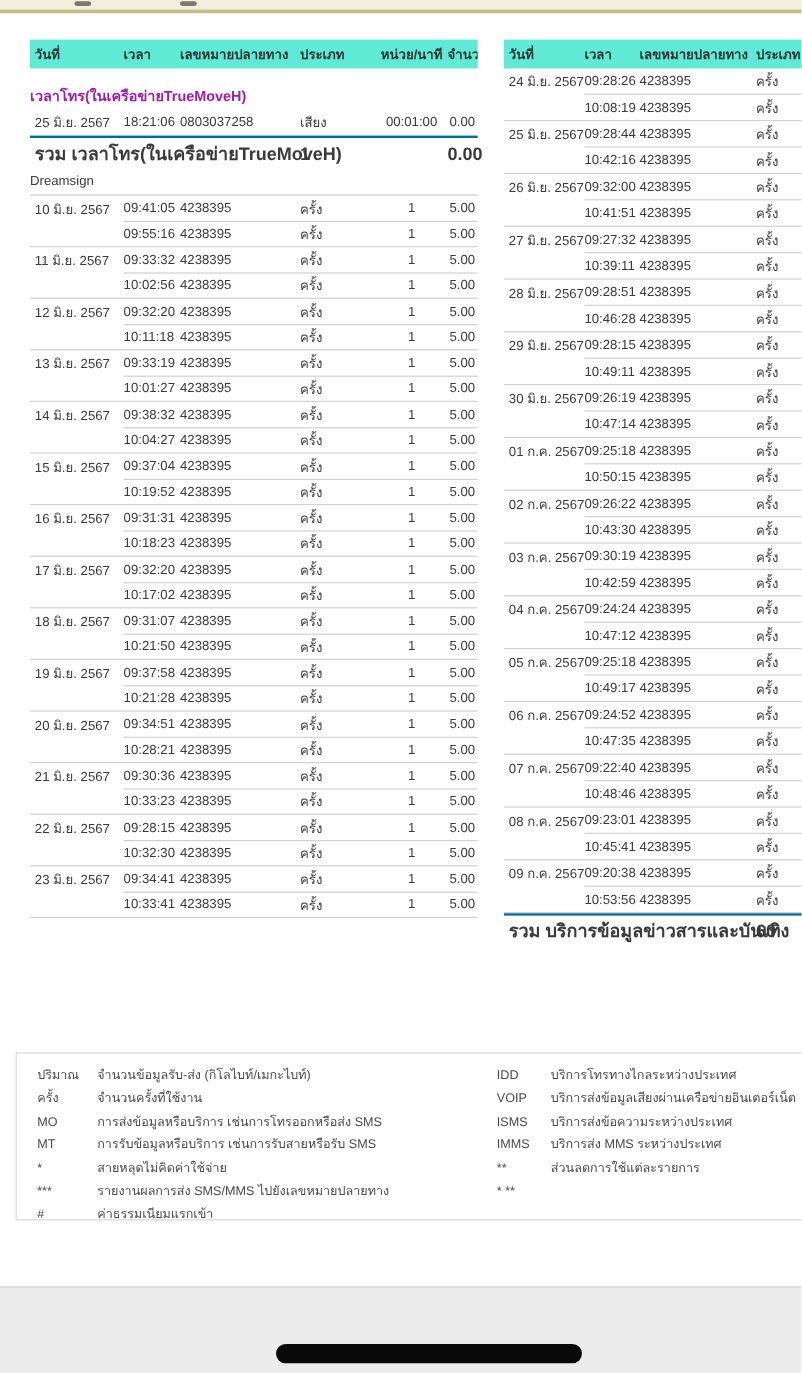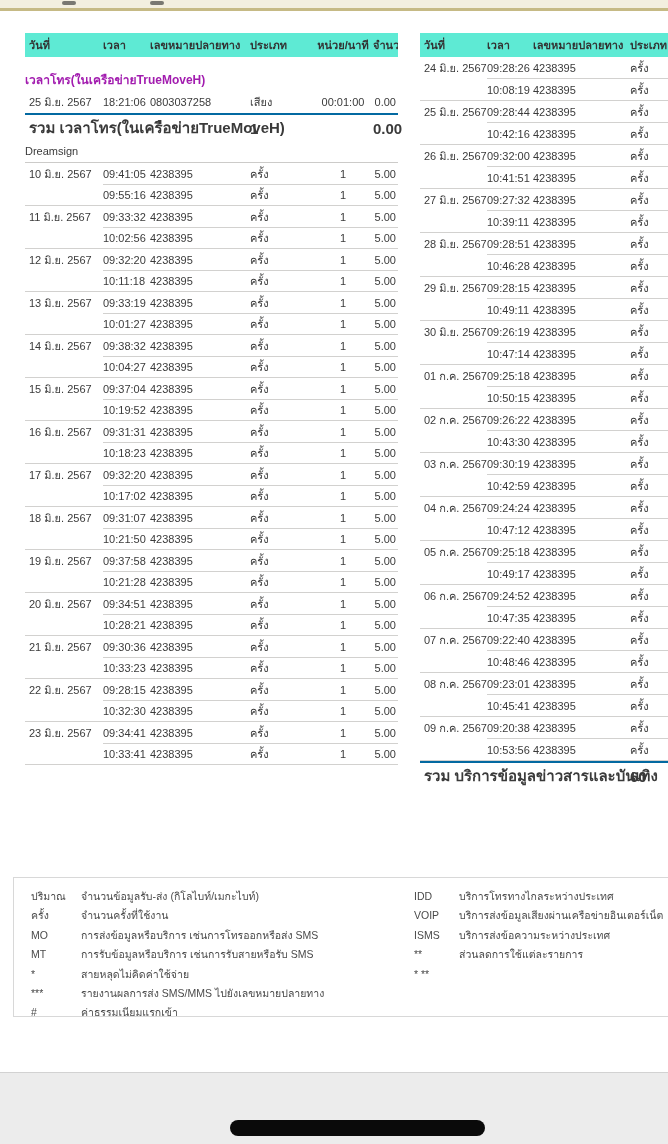--- a/index.html
+++ b/index.html
@@ -629,20 +629,24 @@
       <div class="legrow">
         <span class="term">VOIP</span>
         <span class="desc">บริการส่งข้อมูลเสียงผ่านเครือข่ายอินเตอร์เน็ต</span>
       </div>
 
       <div class="legrow">
         <span class="term">ISMS</span>
         <span class="desc">บริการส่งข้อความระหว่างประเทศ</span>
       </div>
 
+      <div class="legrow">
+        <span class="term">IMMS</span>
+        <span class="desc">บริการส่ง MMS ระหว่างประเทศ</span>
+      </div>
 
       <div class="legrow">
         <span class="term">**</span>
         <span class="desc">ส่วนลดการใช้แต่ละรายการ</span>
       </div>
 
       <div class="legrow">
         <span class="term">* **</span>
       </div>
 

